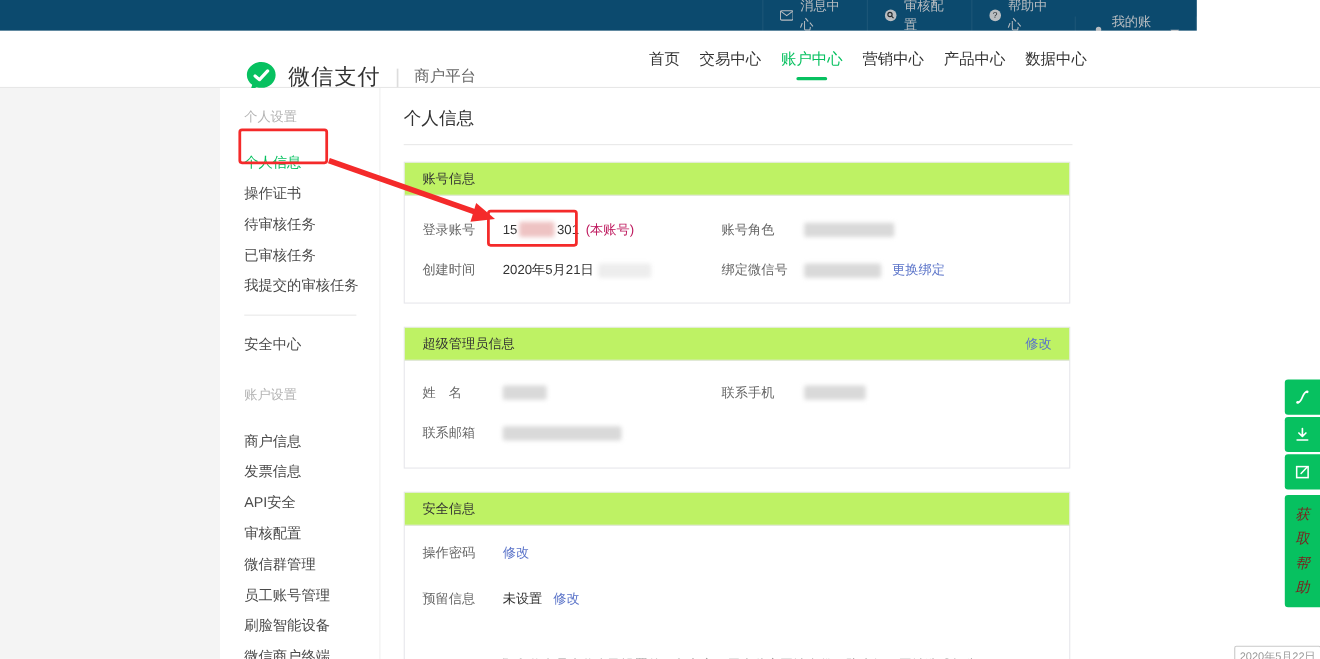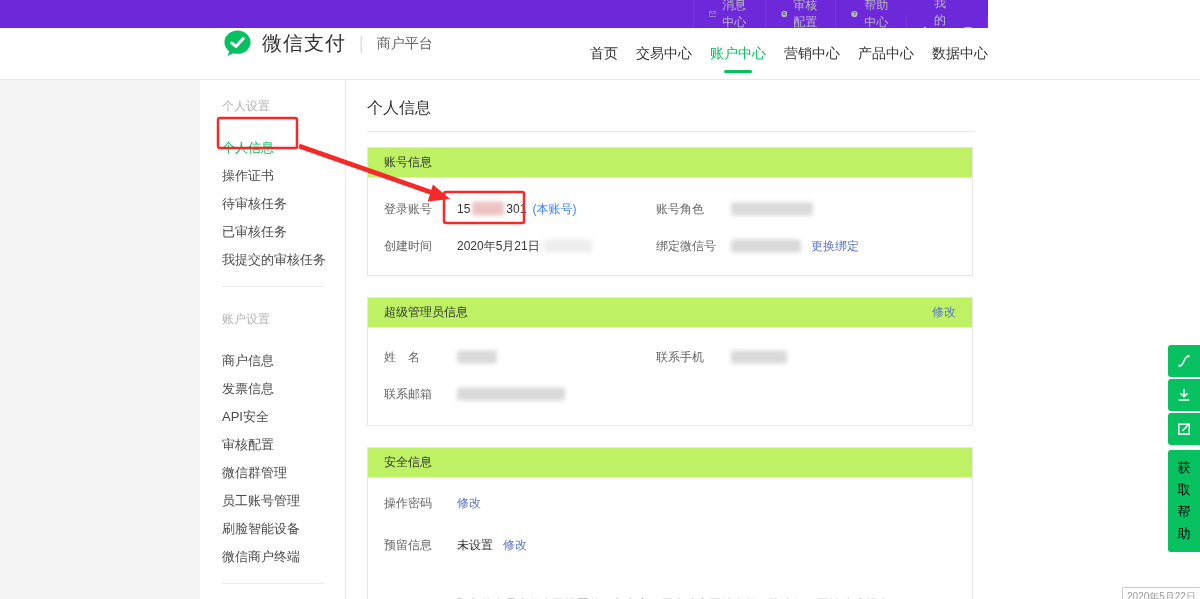--- a/index.html
+++ b/index.html
@@ -1,33 +1,33 @@
 <!DOCTYPE html>
 <html><head>
 <meta charset="utf-8">
 <style>
   * { margin:0; padding:0; box-sizing:border-box; }
   html,body { background:#fff; }
   body { font-family:"Liberation Sans","DejaVu Sans",sans-serif; }
   #screen { position:relative; width:1200px; height:599px; overflow:hidden; background:#fff; }
 
   
-  .topbar { position:absolute; left:0; top:0; width:988px; height:28px; background:#6d28d9; }
+  .topbar { position:absolute; left:0; top:0; width:1088px; height:28px; background:#0c4a6e; }
   .topbar-items { position:absolute; left:693px; top:0; height:28px; display:flex; }
   .tb-item { display:flex; align-items:center; gap:6px; padding:0 15px; height:28px;
              color:#b9bdc1; font-size:12px; cursor:pointer; border-left:1px solid rgba(255,255,255,.07); }
   .tb-item:last-child { border-right:1px solid rgba(255,255,255,.07);margin-top:15px; }
   .tb-item svg { display:block; color:#b9bdc1; }
   .caret { width:0; height:0; border-left:4px solid transparent; border-right:4px solid transparent;
            border-top:5px solid #b9bdc1; margin-left:2px; }
 
   
   .header { position:absolute; left:0; top:28px; width:1200px; height:52px; background:#fff;
             border-bottom:1px solid #e7e7e7; }
-  .logo { position:absolute; left:222px; top:0; display:flex; align-items:center; cursor:pointer; }
+  .logo { position:absolute; left:222px; top:26px; display:flex; align-items:center; cursor:pointer; }
   .brand { font-size:20px; color:#333; margin-left:9px; letter-spacing:1px; }
   .logo-sep { color:#ddd; font-size:18px; margin:0 13px; font-weight:100; }
   .platform { font-size:14px; color:#666; }
   .nav { position:absolute; left:590px; top:0; height:52px; display:flex; gap:18px; }
   .nav-item { position:relative; display:flex; align-items:center; padding:0 0; font-size:14px;
               color:#333; cursor:pointer; }
   .nav-item.active { color:#07c160; }
   .nav-item.active::after { content:""; position:absolute; left:50%; transform:translateX(-50%);
               bottom:7px; width:28px; height:3px; border-radius:2px; background:#07c160; }
 
@@ -57,39 +57,39 @@
   .row { position:relative; height:37px; font-size:12px; }
   .row3 { height:30px; }
   .row .cell { position:absolute; top:50%; transform:translateY(-50%); display:flex; align-items:center; }
   .l1 { left:16px;  color:#666; }
   .v1 { left:89px;  color:#333; }
   .l2 { left:288px; color:#666; }
   .v2 { left:363px; color:#333; }
   .gap-top { margin-top:12px; }
 
   .link { color:#5b74c9; cursor:pointer; text-decoration:none; font-size:12px; }
-  .tag-green { color:#3b82f6; margin-left:6px; }
+  .tag-green { color:#be185d; margin-left:6px; }
 
   .blur { display:inline-block; height:13px; border-radius:2px; background:#d9d9d9; filter:blur(2px); }
   .blur.pink { background:#eec3c3; height:14px; }
   .blur.faint { background:#ededed; }
 
   .notes { position:absolute; left:89px; top:118px; width:520px; font-size:12px; color:#9b9b9b;
            line-height:17.5px; }
 
   
   .float-panel { position:absolute; right:0; top:345px; width:32px; display:flex;
                  flex-direction:column; gap:2px; z-index:40; }
   .fp-btn { width:32px; height:32px; background:#07c160; border-radius:3px 0 0 3px;
             display:flex; align-items:center; justify-content:center; cursor:pointer; }
   .fp-btn svg { display:block; }
   .fp-help { width:32px; height:102px; background:#07c160; border-radius:3px 0 0 3px; margin-top:3px;
              display:flex; align-items:center; justify-content:center; cursor:pointer; }
-  .fp-help span { display:block; width:14px; color:#000000; font-size:13px; line-height:22px;
-                  word-break:break-all; text-align:center; }
+  .fp-help span { display:block; width:14px; color:#7f1d1d; font-size:13px; line-height:22px;
+                  word-break:break-all; text-align:center;font-style:italic; }
 
   
   .date-tip { position:absolute; left:1122px; top:587px; background:#fff; border:1px solid #c9c9c9;
               border-radius:2px; padding:2px 4px; font-size:10px; color:#999; white-space:nowrap; z-index:30; }
 
   
   .anno { position:absolute; left:0; top:0; width:1200px; height:599px; pointer-events:none; z-index:50; }
 </style>
 </head>
 <body>
@@ -166,20 +166,21 @@
   <div class="left-gutter"></div>
 
   <div class="sidebar">
     <div class="sb-header">个人设置</div>
     <div class="sb-item active">个人信息</div>
     <div class="sb-item">操作证书</div>
     <div class="sb-item">待审核任务</div>
     <div class="sb-item">已审核任务</div>
     <div class="sb-item">我提交的审核任务</div>
     <div class="sb-divider"></div>
+    <div class="sb-item">安全中心</div>
     <div class="sb-header second">账户设置</div>
     <div class="sb-item">商户信息</div>
     <div class="sb-item">发票信息</div>
     <div class="sb-item">API安全</div>
     <div class="sb-item">审核配置</div>
     <div class="sb-item">微信群管理</div>
     <div class="sb-item">员工账号管理</div>
     <div class="sb-item">刷脸智能设备</div>
     <div class="sb-item">微信商户终端</div>
     <div class="sb-divider"></div>

